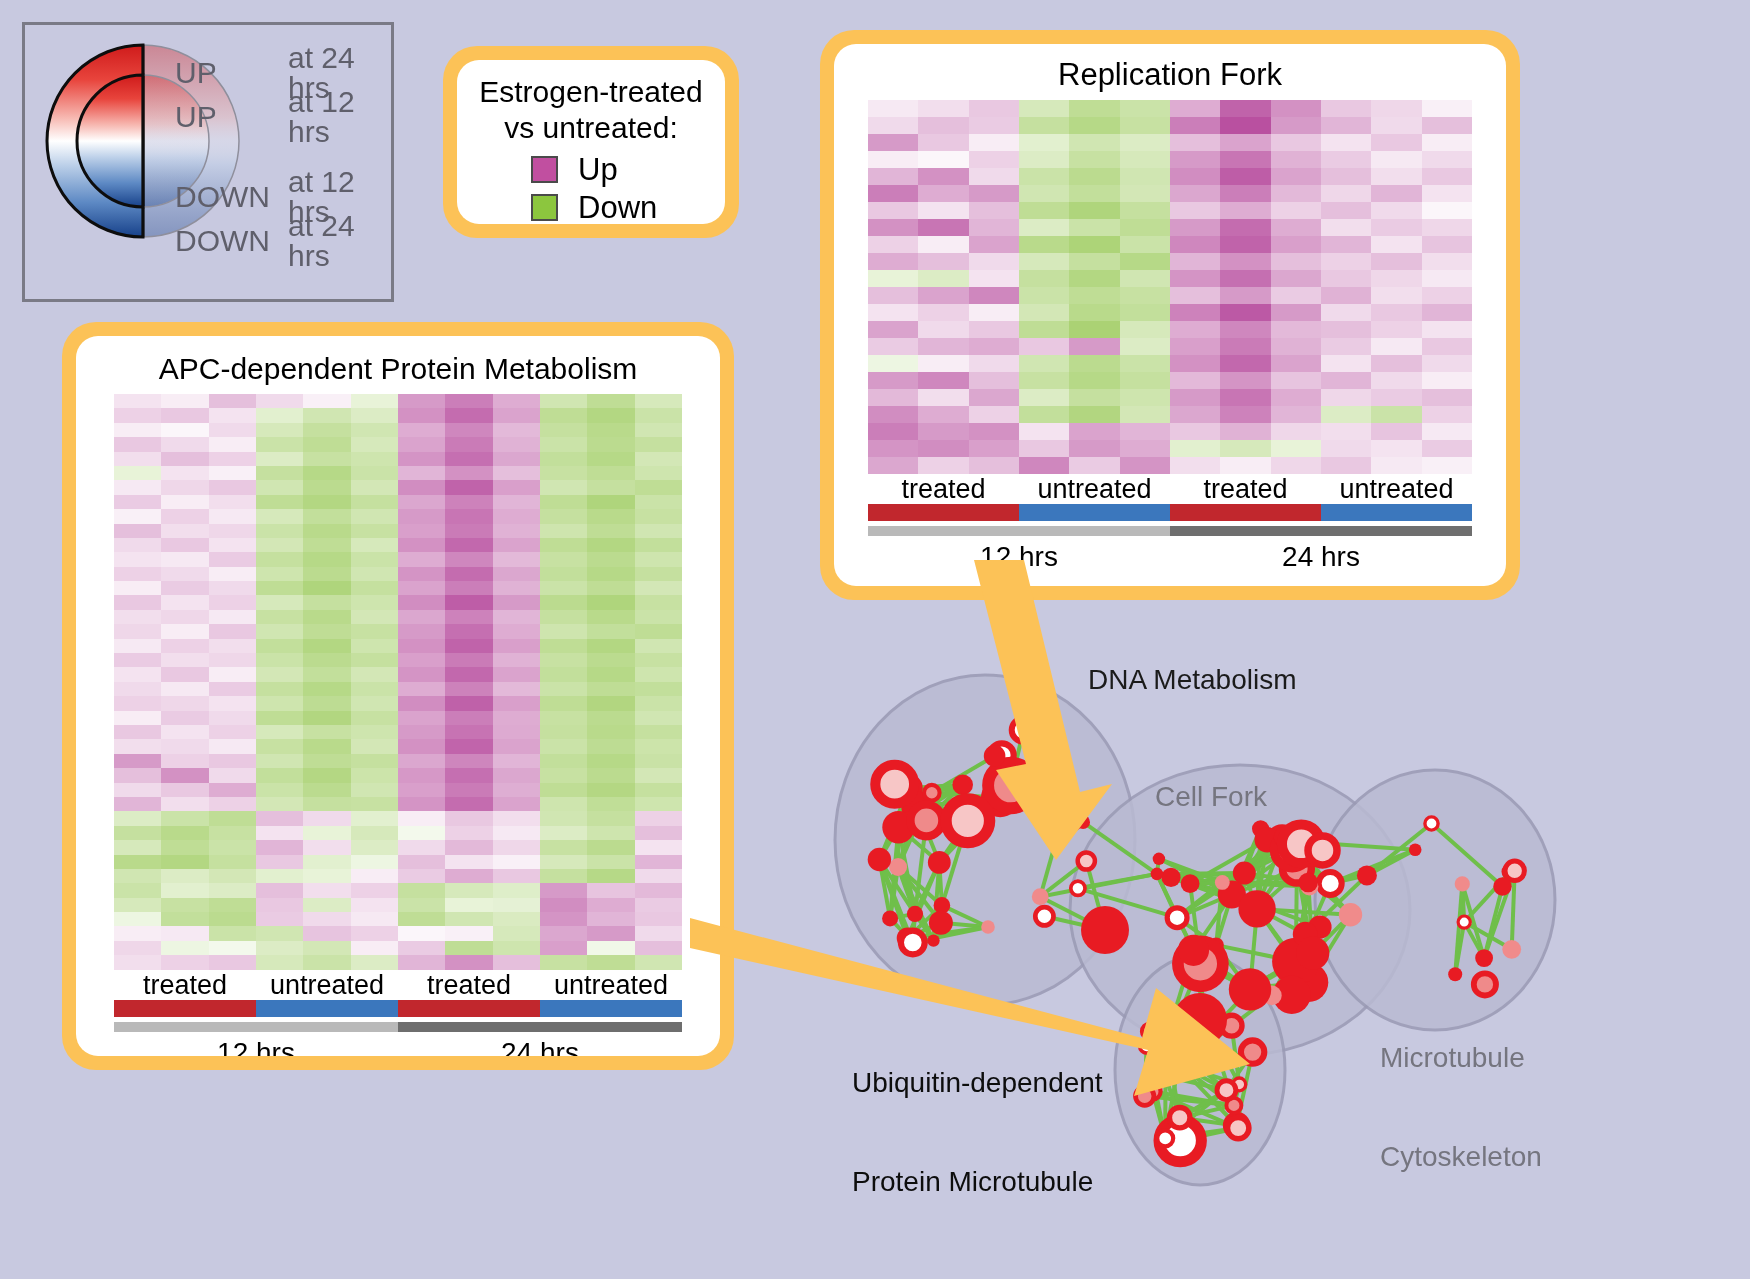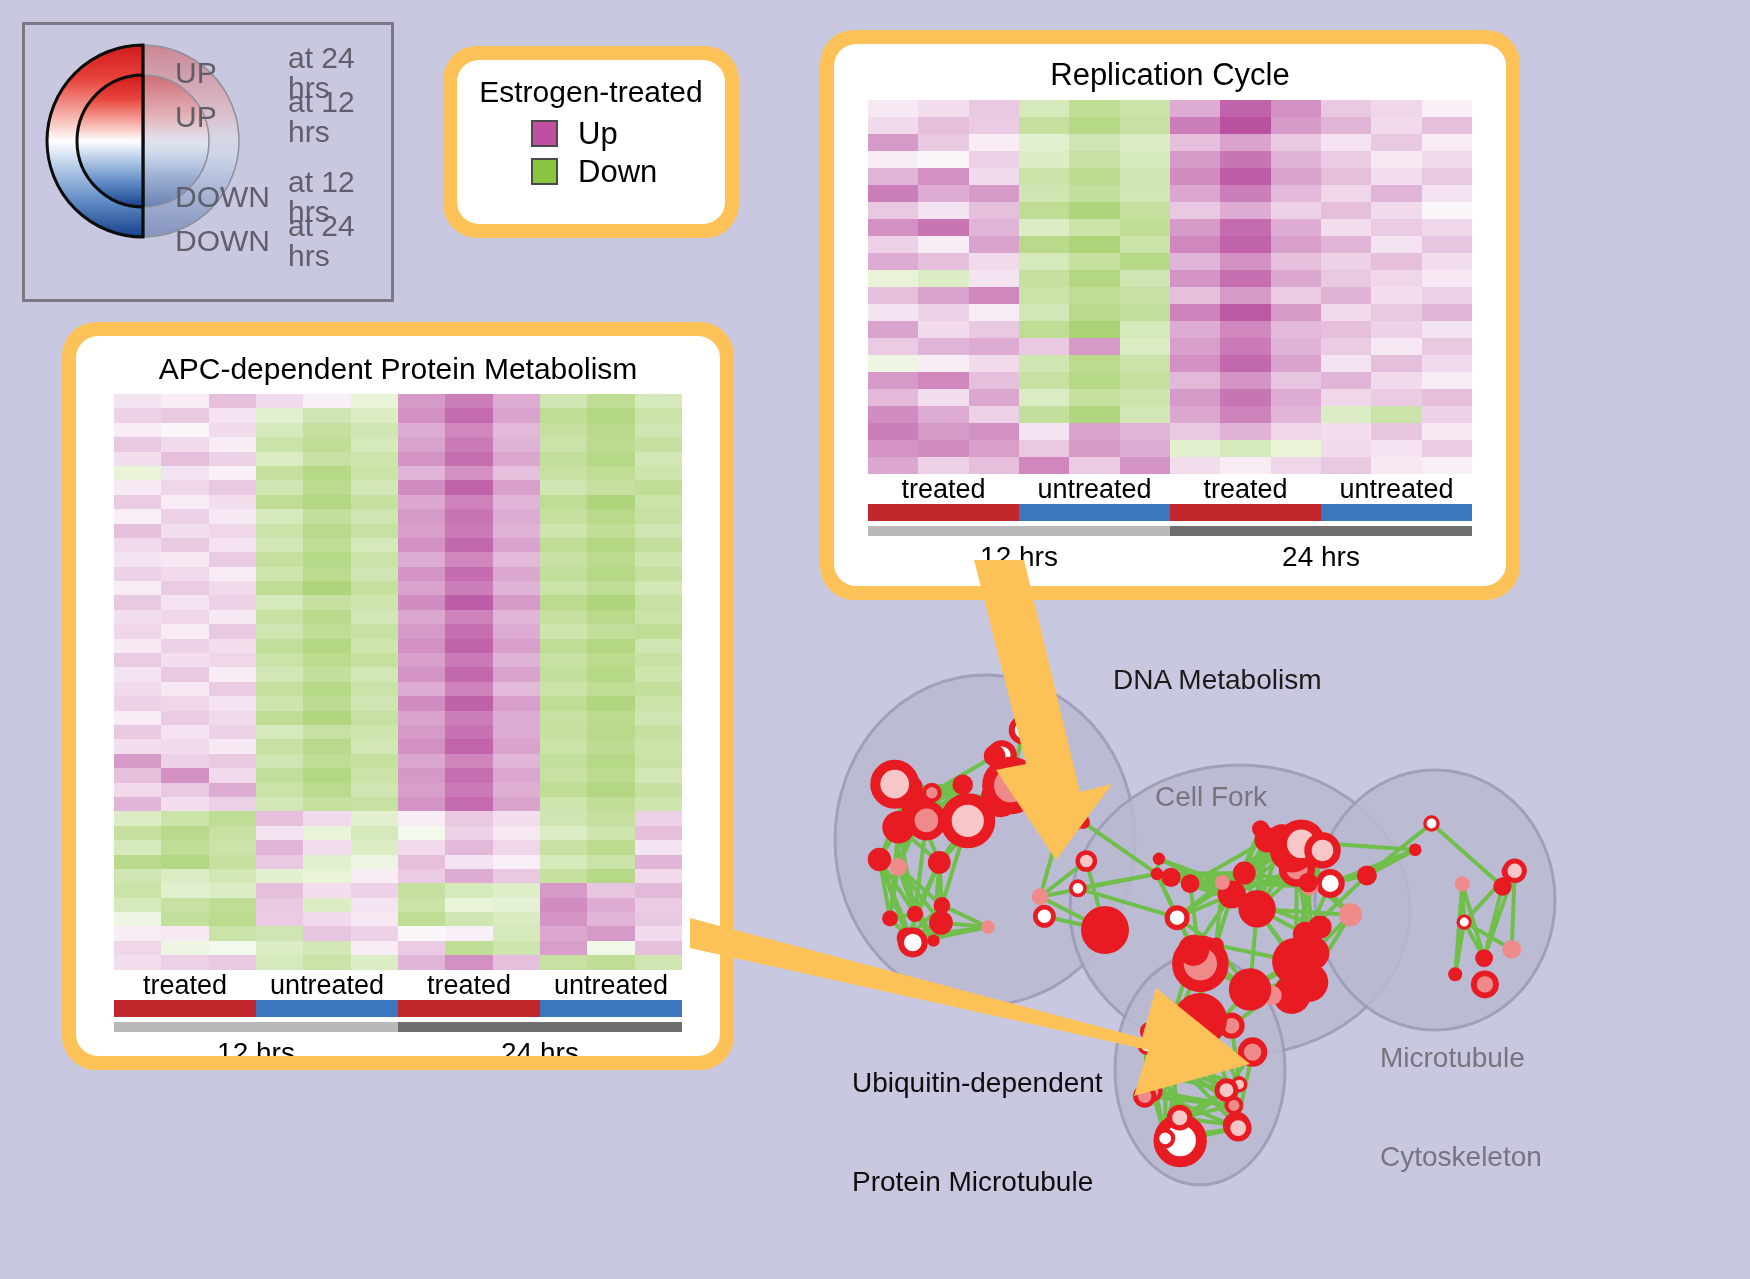--- a/index.html
+++ b/index.html
@@ -61,21 +61,21 @@
   .cond-labels div{text-align:center;font-size:27px;line-height:30px;color:#000;}
   .cond-bar{display:grid;grid-template-columns:repeat(4,1fr);height:17px;}
   .time-bar{display:grid;grid-template-columns:repeat(2,1fr);height:10px;margin-top:5px;}
   .time-labels{display:grid;grid-template-columns:repeat(2,1fr);}
   .time-labels div{text-align:center;font-size:28px;line-height:34px;color:#000;padding-top:4px;}
 
   
   #network{position:absolute;left:800px;top:600px;width:760px;height:679px;}
   #network svg{display:block;}
   .net-label{position:absolute;font-size:28px;line-height:33px;white-space:pre;}
-  #label-dna-metabolism{left:313px;top:63px;color:#1b1b1b;}
+  #label-dna-metabolism{left:288px;top:63px;color:#1b1b1b;}
   #label-cell-cycle{left:355px;top:180px;color:#75757f;}
   #label-microtubule{left:580px;top:375px;color:#75757f;text-align:left;}
   #label-ubiquitin{left:52px;top:400px;color:#0d0d0d;}
 
   
   #arrow-replication, #arrow-apc{position:absolute;pointer-events:none;}
   #arrow-replication{left:960px;top:560px;width:180px;height:300px;}
   #arrow-apc{left:690px;top:900px;width:600px;height:200px;}
 </style>
 </head>
@@ -125,36 +125,37 @@
       <div class="cb-row">
         <span class="k">DOWN</span>
         <span class="v">at 24 hrs</span>
       </div>
     </div>
   </div>
 
   <div class="panel" id="legend-panel">
     <div class="panel-inner">
       <div class="legend-title">Estrogen-treated</div>
+      <div class="legend-title">vs untreated:</div>
       <div class="legend-rows">
         <div class="legend-row">
           <span class="swatch" style="background:#c14fa0"></span>
           <span class="lbl">Up</span>
         </div>
         <div class="legend-row">
           <span class="swatch" style="background:#8cc63e"></span>
           <span class="lbl">Down</span>
         </div>
       </div>
     </div>
   </div>
 
   <div class="panel" id="replication-fork-panel">
     <div class="panel-inner">
-      <div class="panel-title">Replication Cycle</div>
+      <div class="panel-title">Replication Fork</div>
       <div style="padding:8px 34px 0 34px;">
         <div class="heatmap" id="hm-rep" style="grid-template-columns: repeat(12, 1fr);">
             <div class="hm-cell" style="height: 17px; background: rgb(246, 233, 243);"></div>
             <div class="hm-cell" style="height: 17px; background: rgb(242, 222, 237);"></div>
             <div class="hm-cell" style="height: 17px; background: rgb(233, 200, 225);"></div>
             <div class="hm-cell" style="height: 17px; background: rgb(214, 233, 187);"></div>
             <div class="hm-cell" style="height: 17px; background: rgb(191, 221, 149);"></div>
             <div class="hm-cell" style="height: 17px; background: rgb(202, 227, 168);"></div>
             <div class="hm-cell" style="height: 17px; background: rgb(222, 172, 210);"></div>
             <div class="hm-cell" style="height: 17px; background: rgb(192, 99, 170);"></div>

